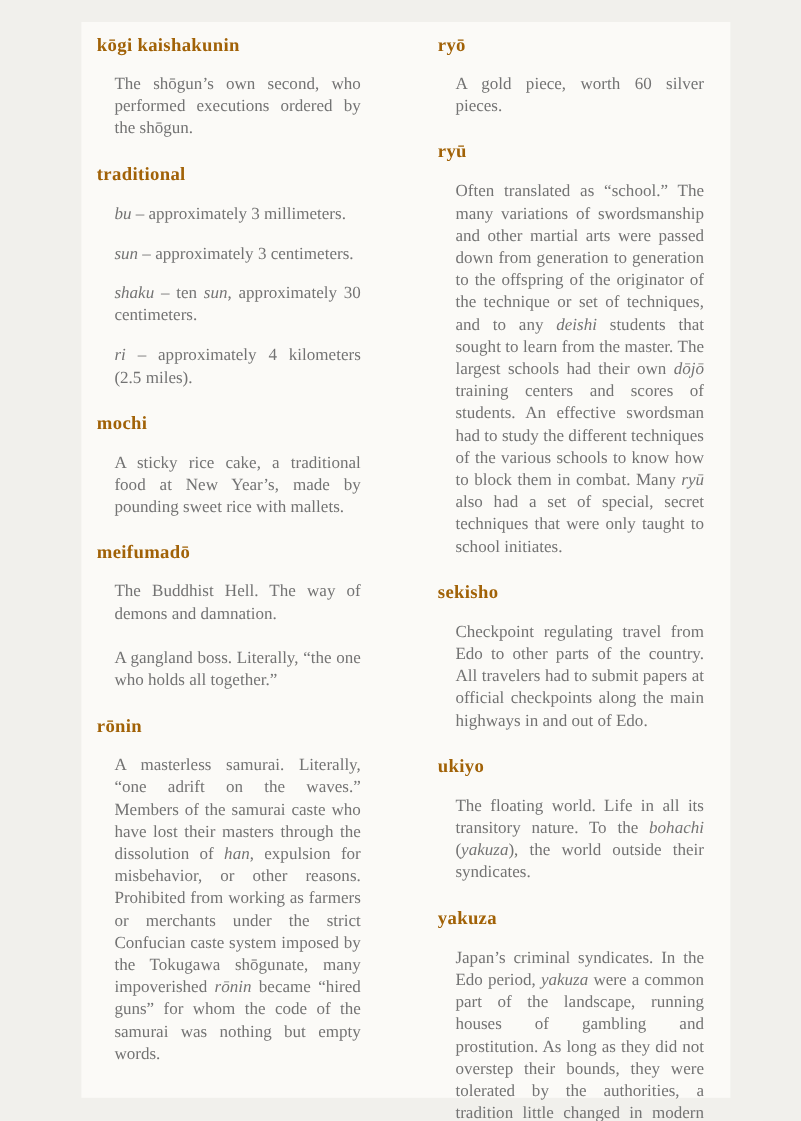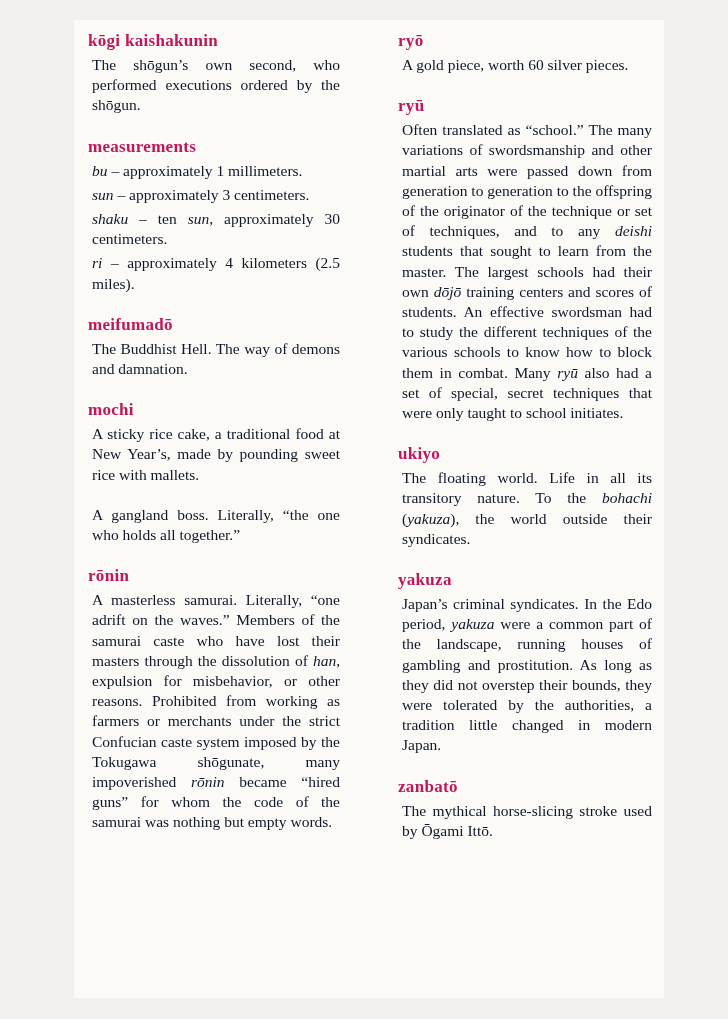--- a/index.html
+++ b/index.html
@@ -29,76 +29,80 @@
   .column.left  { left: 88px;  width: 256px; }
   .column.right { left: 398px; width: 258px; }
   .entry {
     margin: 0 0 20px 0;
   }
   .term {
     font-weight: bold;
     font-size: 17px;
     line-height: 21px;
     letter-spacing: 0.3px;
-    color: #be185d;
+    color: #a16207;
     margin: 0 0 1px 0;
   }
   .def {
-    margin: 4px;
+    margin: 16px;
     font-size: 15.5px;
     line-height: 20.2px;
-    color: #0f172a;
+    color: #737373;
     text-align: justify;
     text-justify: inter-word;
   }
   .def .it { font-style: italic; }
   .def .bd { font-weight: normal; }
 </style>
 </head>
 <body>
 
 <div class="paper"></div>
 <div class="column left">
     <div class="entry">
       <div class="term">kōgi kaishakunin</div>
       <p class="def"><span>The shōgun’s own second, who performed executions ordered by the shōgun.</span></p>
     </div>
     <div class="entry">
-      <div class="term">measurements</div>
-      <p class="def"><span class="it bd">bu</span><span> – approximately 1 millimeters.</span></p>
+      <div class="term">traditional</div>
+      <p class="def"><span class="it bd">bu</span><span> – approximately 3 millimeters.</span></p>
       <p class="def"><span class="it bd">sun</span><span> – approximately 3 centimeters.</span></p>
       <p class="def"><span class="it bd">shaku</span><span> – ten </span><span class="it">sun</span><span>, approximately 30 centimeters.</span></p>
       <p class="def"><span class="it bd">ri</span><span> – approximately 4 kilometers (2.5 miles).</span></p>
     </div>
     <div class="entry">
+      <div class="term">mochi</div>
+      <p class="def"><span>A sticky rice cake, a traditional food at New Year’s, made by pounding sweet rice with mallets.</span></p>
+    </div>
+    <div class="entry">
       <div class="term">meifumadō</div>
       <p class="def"><span>The Buddhist Hell. The way of demons and damnation.</span></p>
-    </div>
-    <div class="entry">
-      <div class="term">mochi</div>
-      <p class="def"><span>A sticky rice cake, a traditional food at New Year’s, made by pounding sweet rice with mallets.</span></p>
     </div>
     <div class="entry">
       <p class="def"><span>A gangland boss. Literally, “the one who holds all together.”</span></p>
     </div>
     <div class="entry">
       <div class="term">rōnin</div>
       <p class="def"><span>A masterless samurai. Literally, “one adrift on the waves.” Members of the samurai caste who have lost their masters through the dissolution of </span><span class="it">han</span><span>, expulsion for misbehavior, or other reasons. Prohibited from working as farmers or merchants under the strict Confucian caste system imposed by the Tokugawa shōgunate, many impoverished </span><span class="it">rōnin</span><span> became “hired guns” for whom the code of the samurai was nothing but empty words.</span></p>
     </div>
   </div>
 <div class="column right">
     <div class="entry">
       <div class="term">ryō</div>
       <p class="def"><span>A gold piece, worth 60 silver pieces.</span></p>
     </div>
     <div class="entry">
       <div class="term">ryū</div>
       <p class="def"><span>Often translated as “school.” The many variations of swordsmanship and other martial arts were passed down from generation to generation to the offspring of the originator of the technique or set of techniques, and to any </span><span class="it">deishi</span><span> students that sought to learn from the master. The largest schools had their own </span><span class="it">dōjō</span><span> training centers and scores of students. An effective swordsman had to study the different techniques of the various schools to know how to block them in combat. Many </span><span class="it">ryū</span><span> also had a set of special, secret techniques that were only taught to school initiates.</span></p>
     </div>
     <div class="entry">
+      <div class="term">sekisho</div>
+      <p class="def"><span>Checkpoint regulating travel from Edo to other parts of the country. All travelers had to submit papers at official checkpoints along the main highways in and out of Edo.</span></p>
+    </div>
+    <div class="entry">
       <div class="term">ukiyo</div>
       <p class="def"><span>The floating world. Life in all its transitory nature. To the </span><span class="it">bohachi</span><span> (</span><span class="it">yakuza</span><span>), the world outside their syndicates.</span></p>
     </div>
     <div class="entry">
       <div class="term">yakuza</div>
       <p class="def"><span>Japan’s criminal syndicates. In the Edo period, </span><span class="it">yakuza</span><span> were a common part of the landscape, running houses of gambling and prostitution. As long as they did not overstep their bounds, they were tolerated by the authorities, a tradition little changed in modern Japan.</span></p>
     </div>
     <div class="entry">
       <div class="term">zanbatō</div>
       <p class="def"><span>The mythical horse-slicing stroke used by Ōgami Ittō.</span></p>

